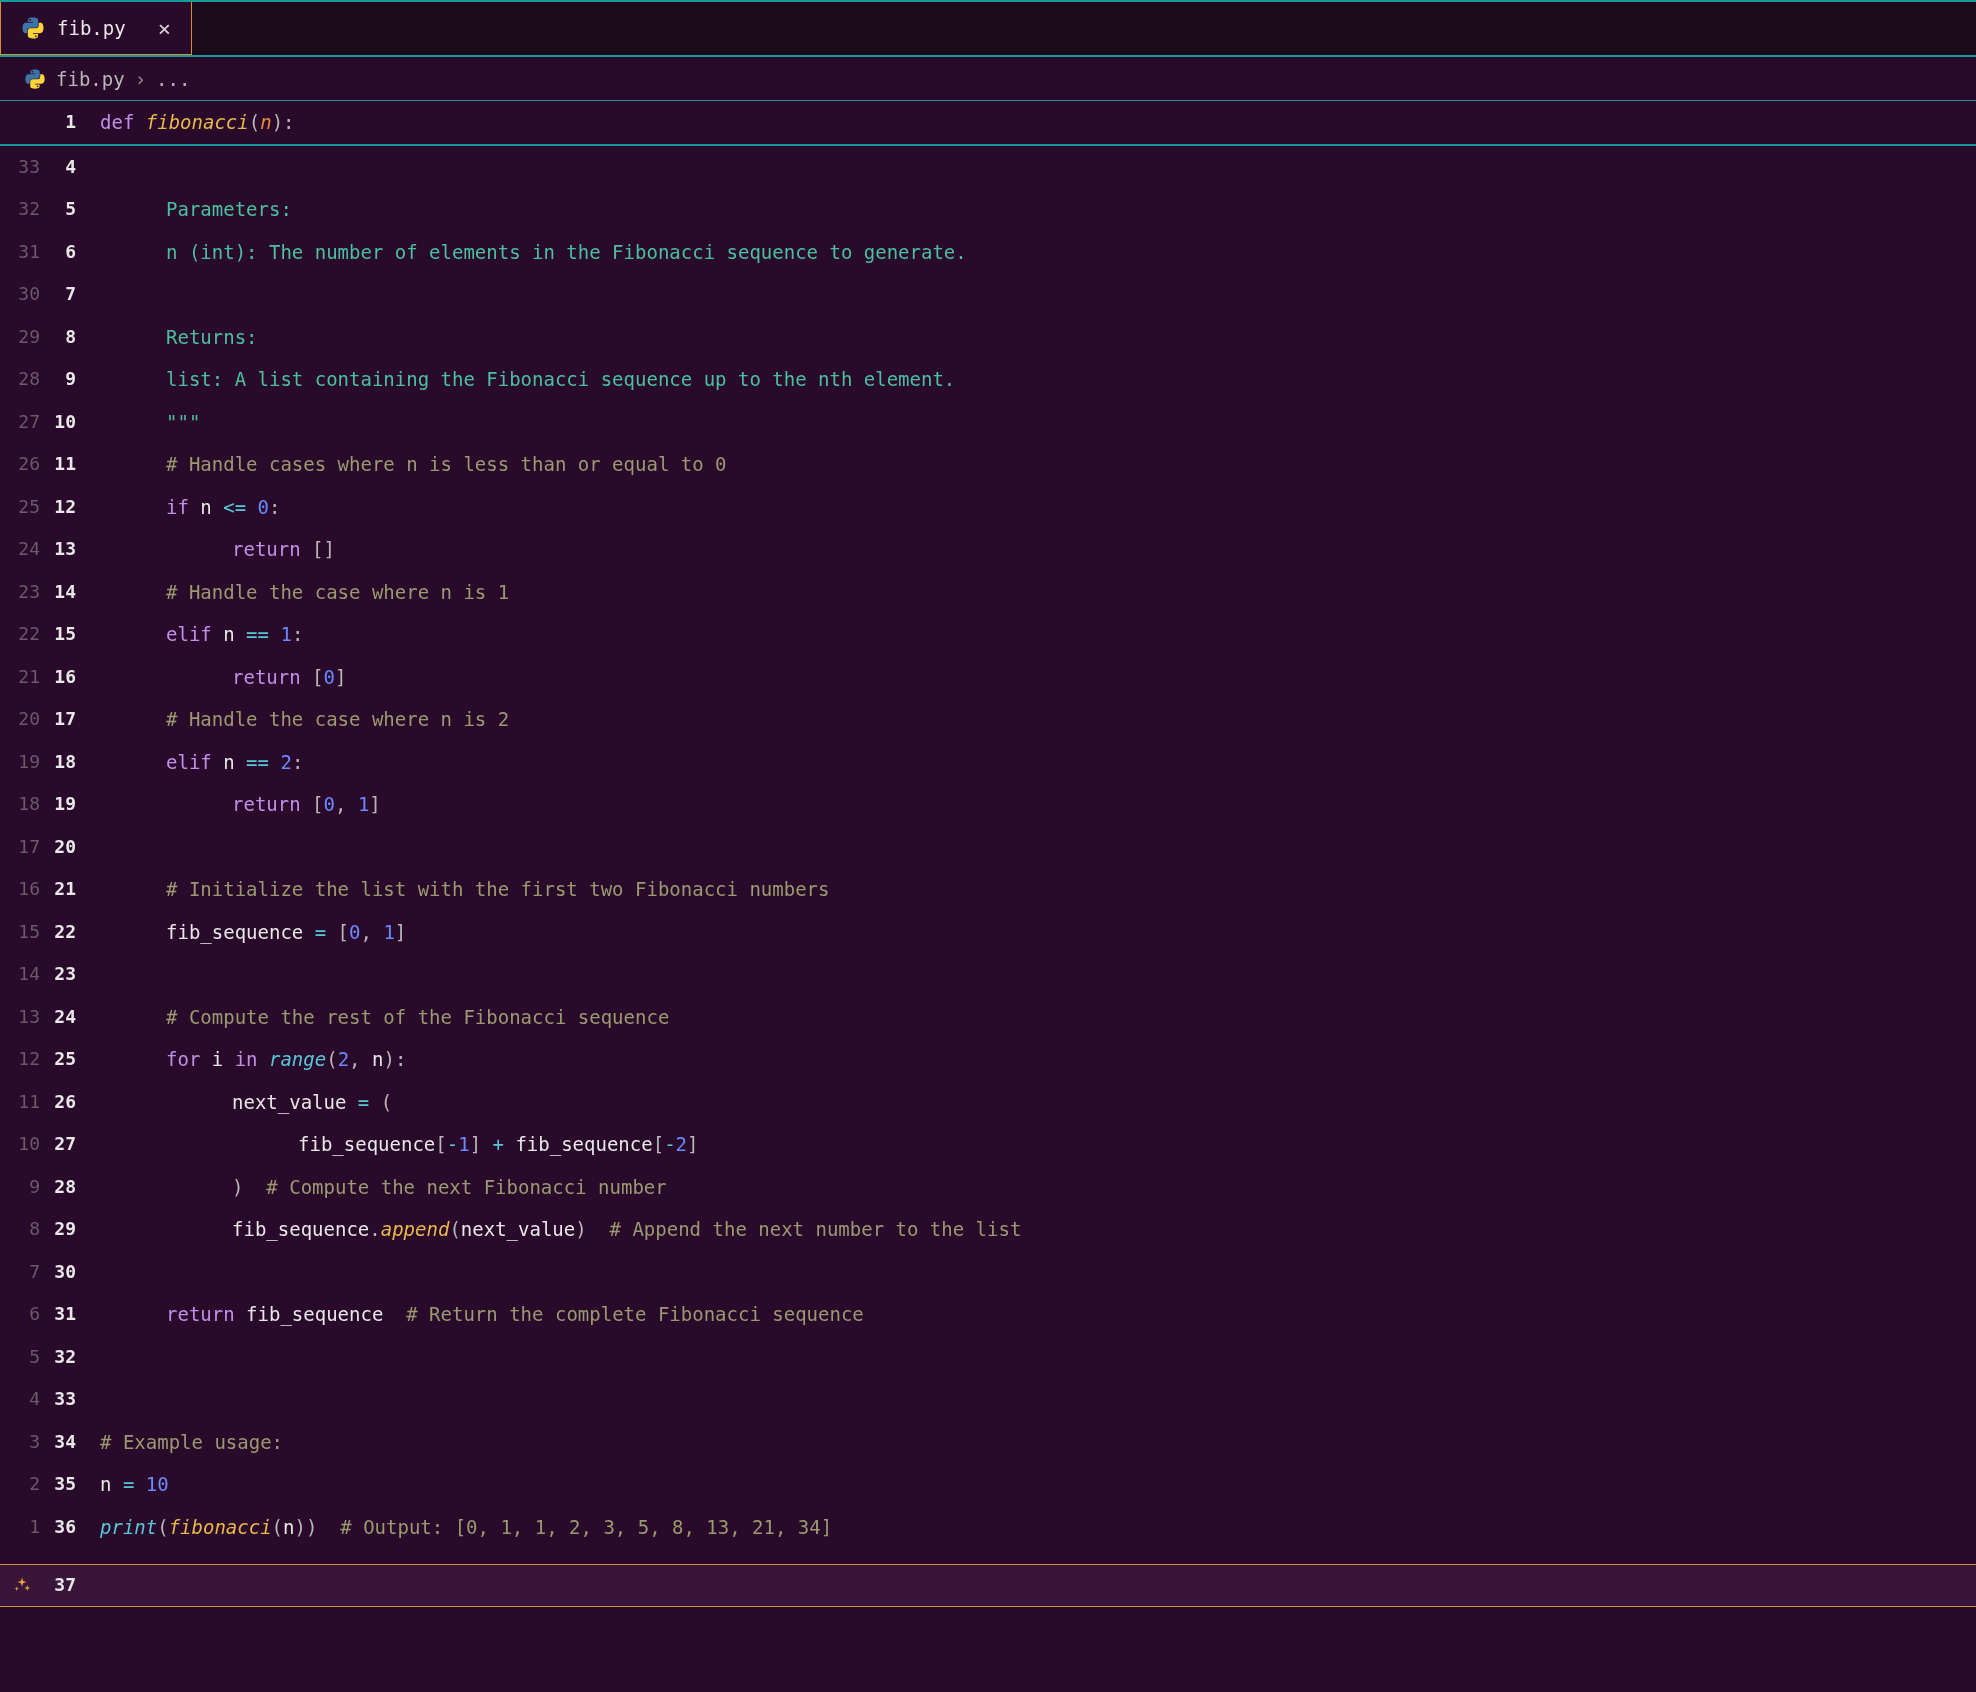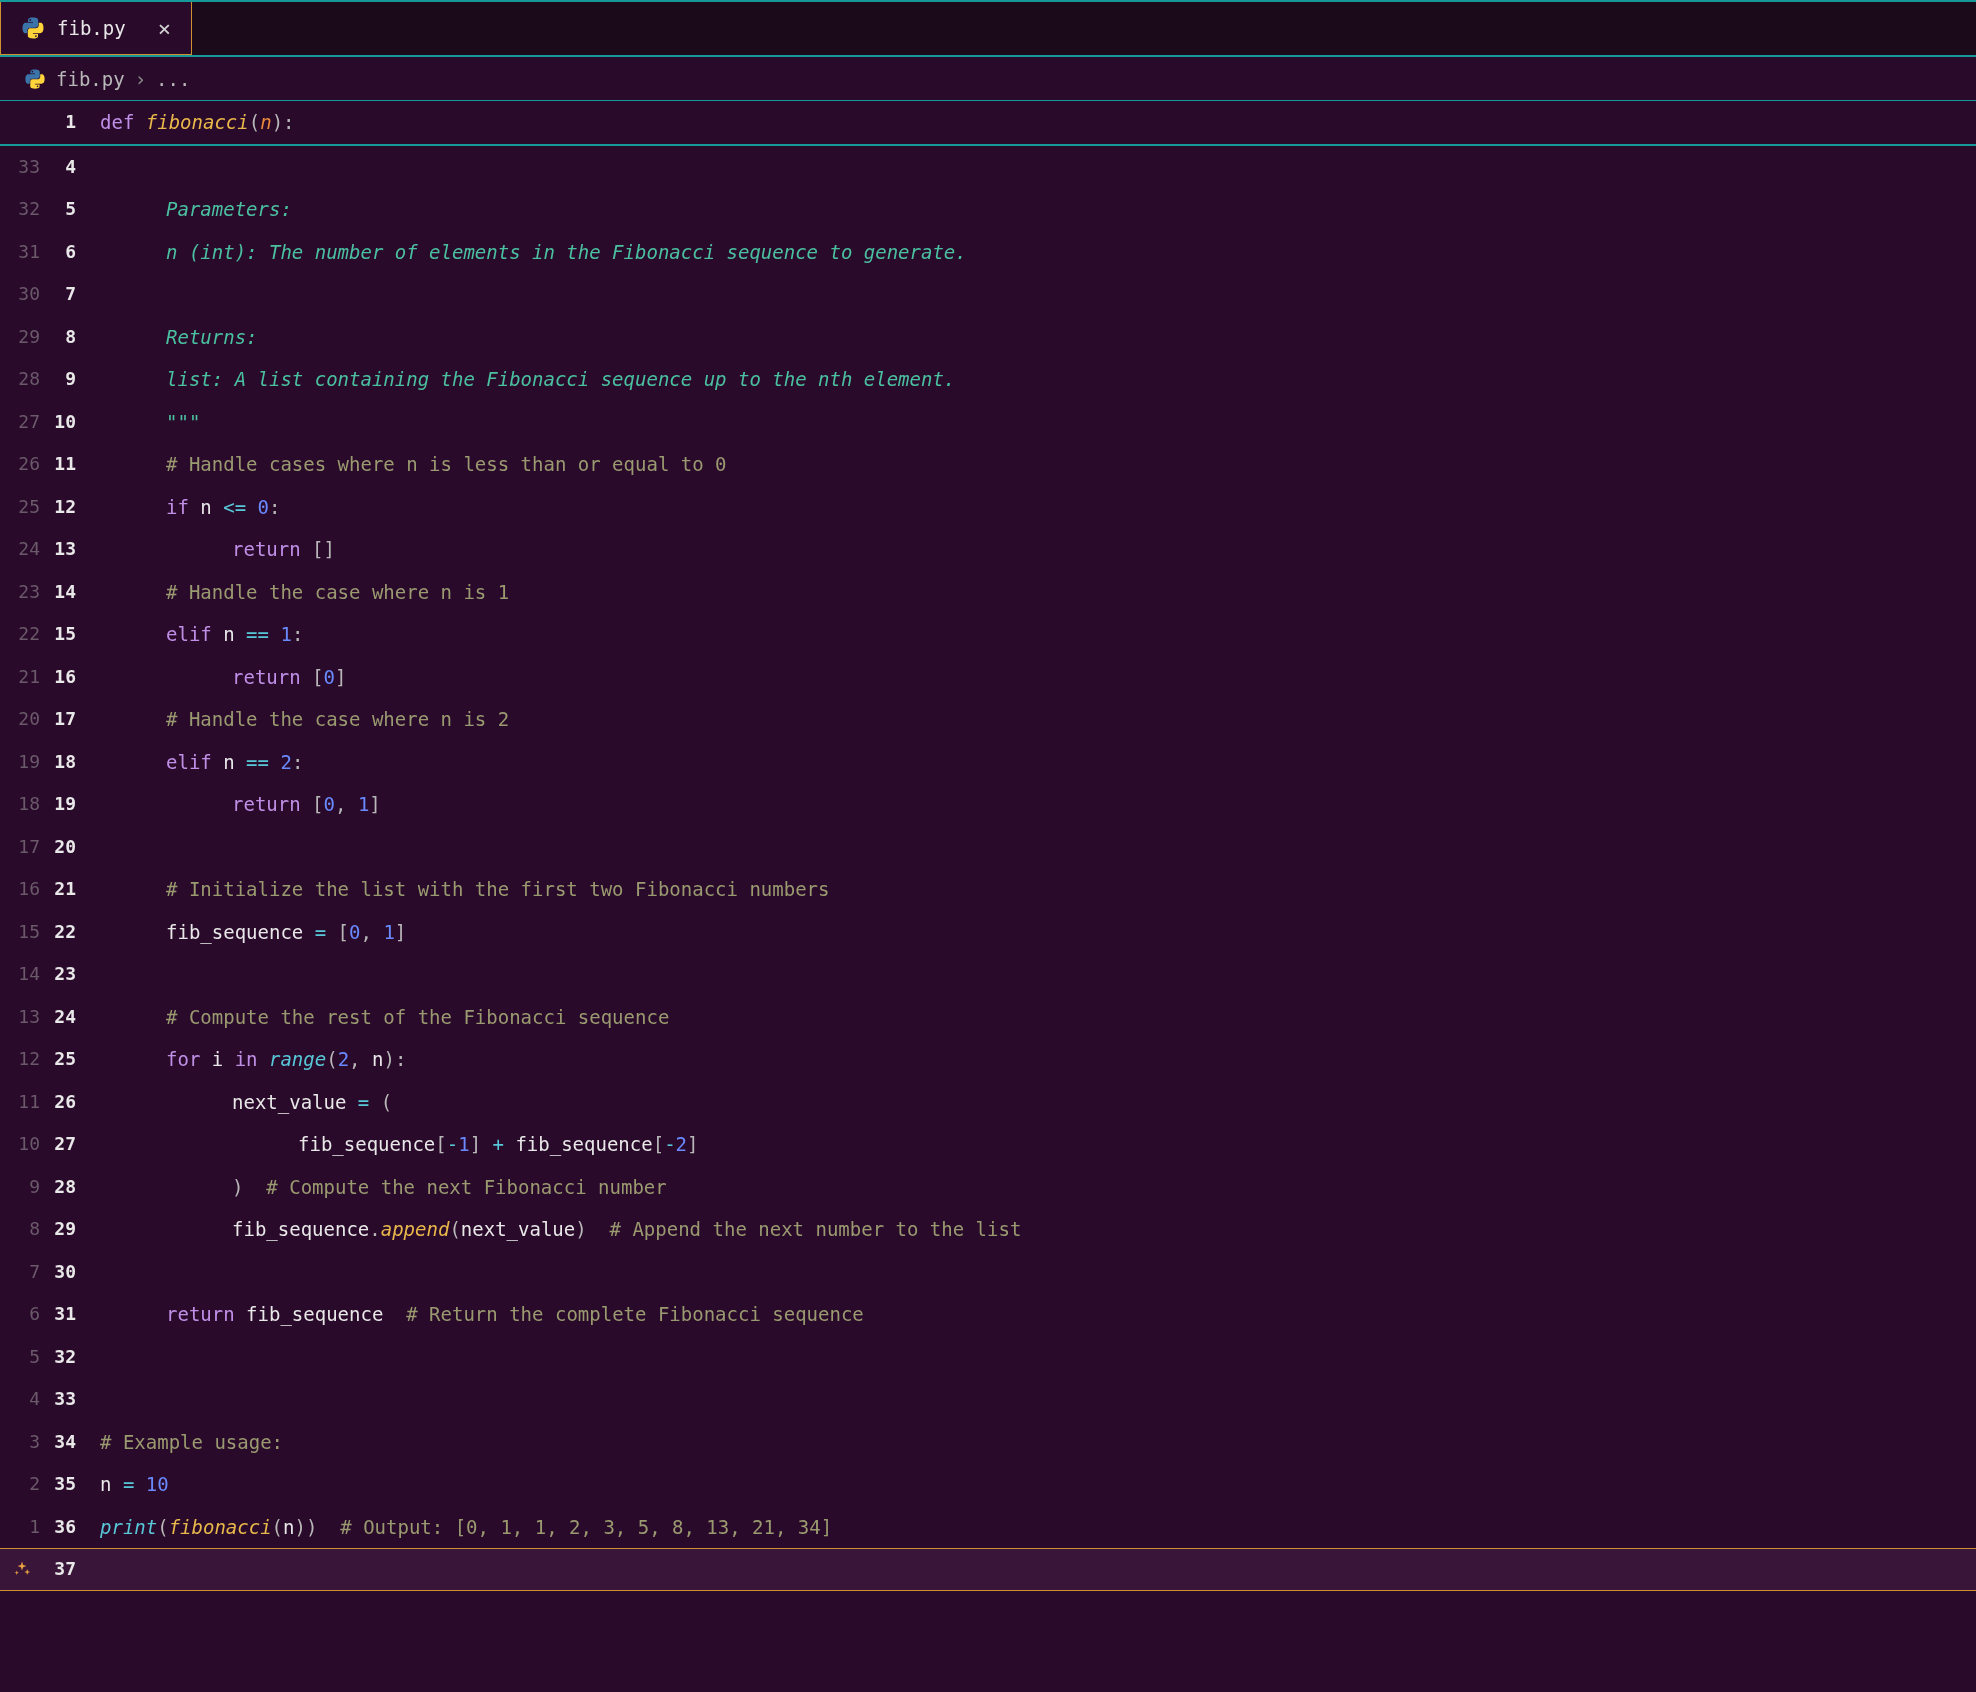--- a/index.html
+++ b/index.html
@@ -103,31 +103,32 @@
     .sticky-header .linenum {
       width: 100px;
     }
     .code-content {
       flex: 1;
     }
     
     .kw { color: #c090e8; }
     .fn { color: #e8b84a; font-style: italic; }
     .param { color: #e88a3a; font-style: italic; }
-    .str { color: #4ac0a0; font-style: italic; }
+    .str { color: #4ac0a0; }
     .comment { color: #9a9a70; }
     .num { color: #6a8aff; }
     .op { color: #58c8d8; }
     .punct { color: #b8b8b8; }
     .builtin { color: #58c8d8; font-style: italic; }
     .var { color: #e8e8e8; }
     .cursor-line {
       background: rgba(80, 40, 80, 0.4);
       border-top: 1px solid #d09030;
       border-bottom: 1px solid #d09030;
+      margin-top: 16px;
     }
     .cursor-marker {
       width: 44px;
       display: flex;
       align-items: center;
       justify-content: center;
       color: #e8a040;
     }
     .cursor-marker svg {
       width: 18px;

